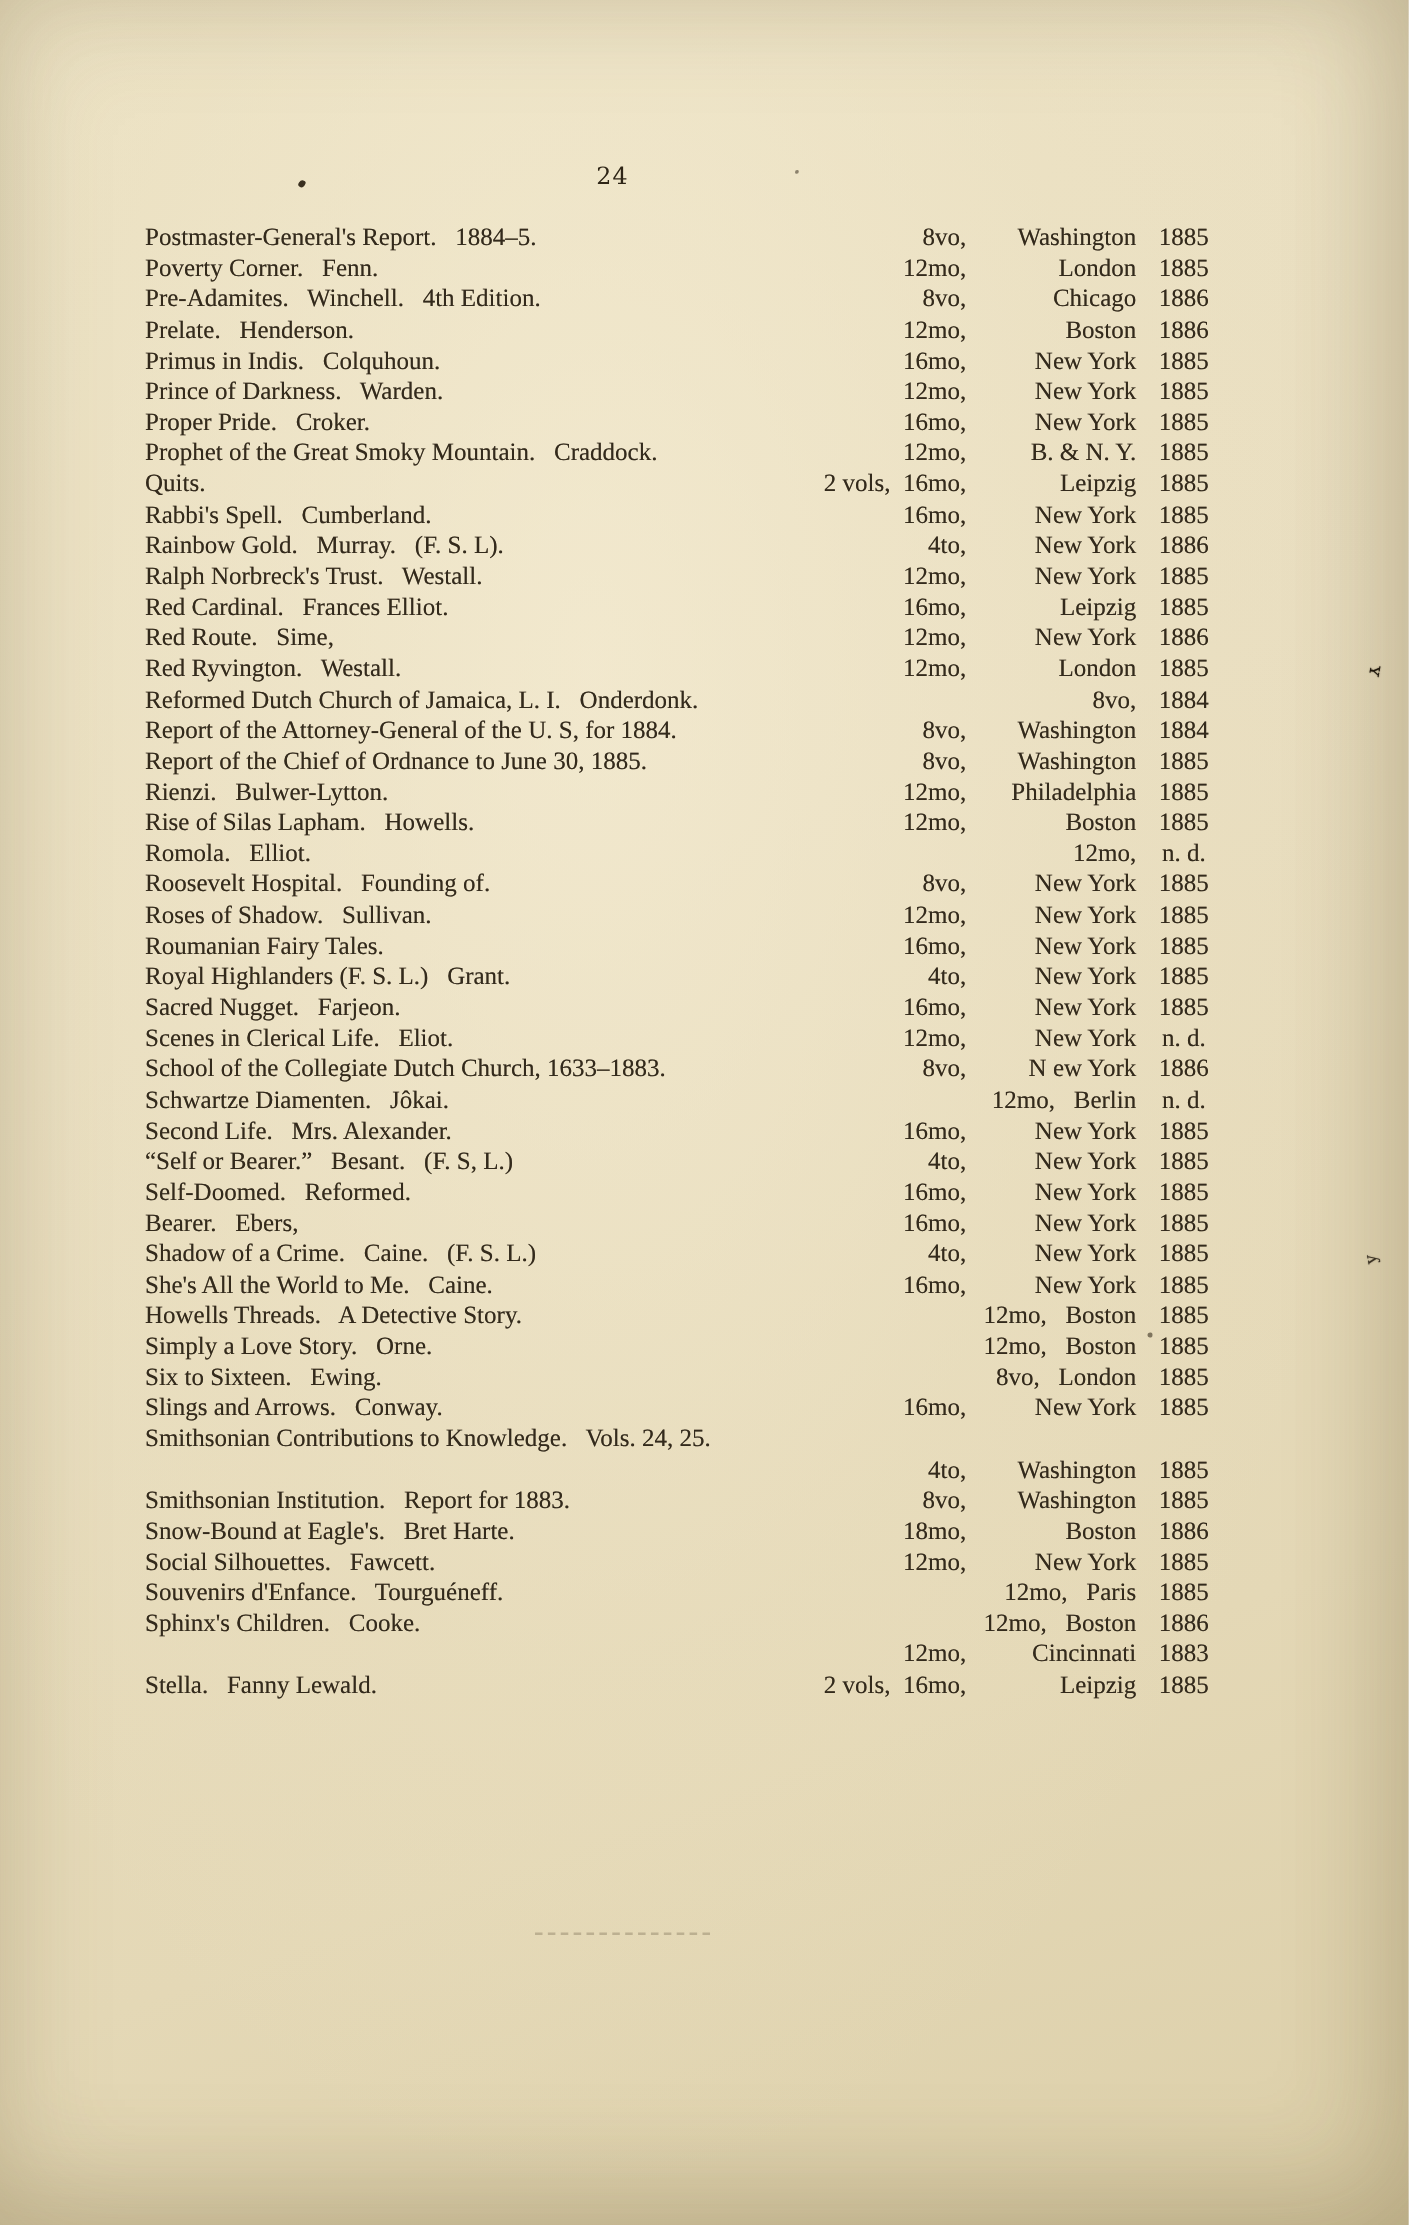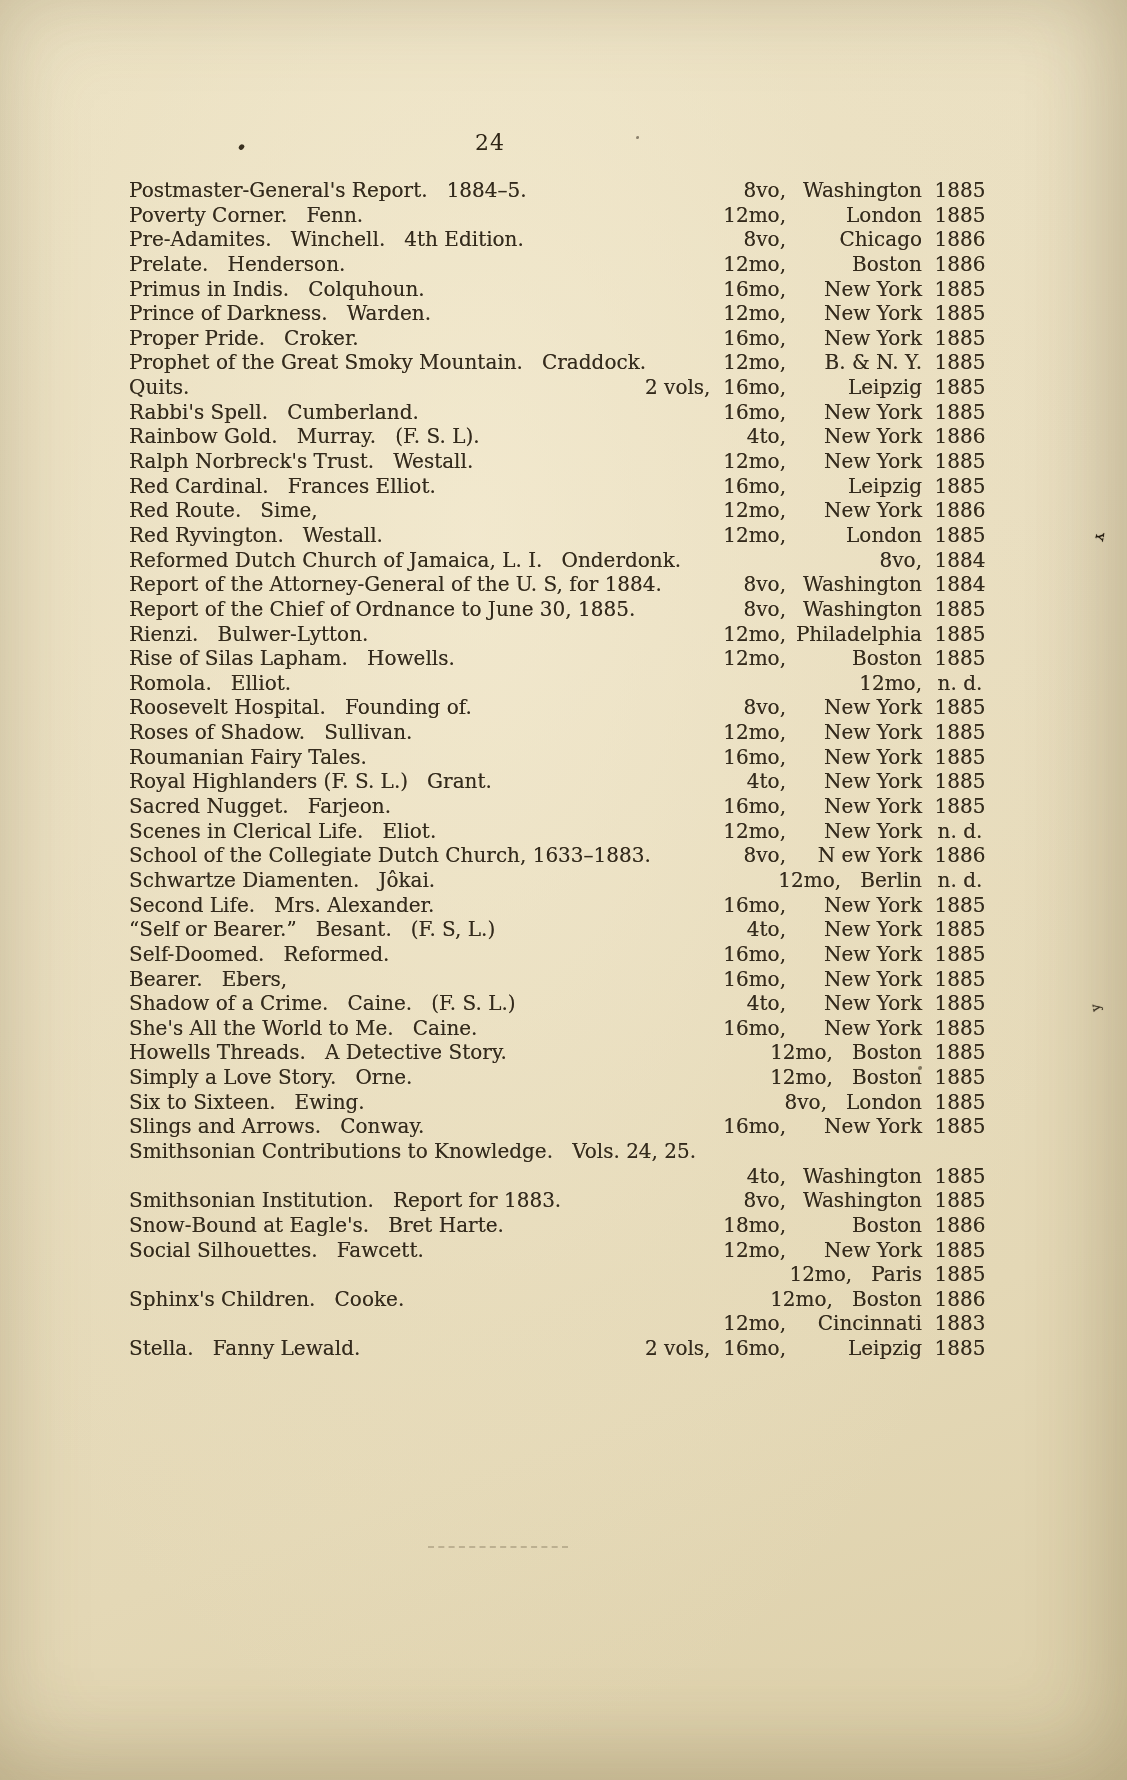--- a/index.html
+++ b/index.html
@@ -19,29 +19,30 @@
     box-shadow: inset 0 0 90px rgba(120,100,60,0.22), inset -25px -35px 80px rgba(110,92,55,0.18);
     font-family:"DejaVu Serif","Liberation Serif",serif;
     color:#332a1c;
   }
   .page-number{
     position:absolute;
     left:430px;
     top:130px;
     width:120px;
     text-align:center;
-    font-size:22px;
+    font-size:19px;
     letter-spacing:1px;
     color:#2e2516;
   }
   .catalog{
     position:absolute;
-    left:129px;
+    left:116px;
     top:178px;
     width:862px;
+    font-family:Liberation Serif, serif;
   }
   .row{
     position:relative;
     height:24.65px;
     font-size:20px;
     line-height:24.65px;
     white-space:pre;
     text-shadow:0 0 0.5px rgba(52,42,26,0.55);
   }
   .row .t{
@@ -139,21 +140,21 @@
       <div class="row"><span class="t">She's All the World to Me.   Caine.</span><span class="f">16mo,</span><span class="p">New York</span><span class="y">1885</span></div>
       <div class="row"><span class="t">Howells Threads.   A Detective Story.</span><span class="f"></span><span class="p">12mo,   Boston</span><span class="y">1885</span></div>
       <div class="row"><span class="t">Simply a Love Story.   Orne.</span><span class="f"></span><span class="p">12mo,   Boston</span><span class="y">1885</span></div>
       <div class="row"><span class="t">Six to Sixteen.   Ewing.</span><span class="f"></span><span class="p">8vo,   London</span><span class="y">1885</span></div>
       <div class="row"><span class="t">Slings and Arrows.   Conway.</span><span class="f">16mo,</span><span class="p">New York</span><span class="y">1885</span></div>
       <div class="row"><span class="t">Smithsonian Contributions to Knowledge.   Vols. 24, 25.</span><span class="f"></span><span class="p"></span><span class="y"></span></div>
       <div class="row"><span class="t"></span><span class="f">4to,</span><span class="p">Washington</span><span class="y">1885</span></div>
       <div class="row"><span class="t">Smithsonian Institution.   Report for 1883.</span><span class="f">8vo,</span><span class="p">Washington</span><span class="y">1885</span></div>
       <div class="row"><span class="t">Snow-Bound at Eagle's.   Bret Harte.</span><span class="f">18mo,</span><span class="p">Boston</span><span class="y">1886</span></div>
       <div class="row"><span class="t">Social Silhouettes.   Fawcett.</span><span class="f">12mo,</span><span class="p">New York</span><span class="y">1885</span></div>
-      <div class="row"><span class="f"></span><span class="p">12mo,   Paris</span><span class="y">1885</span></div>
+      <div class="row"><span class="t">Souvenirs d'Enfance.   Tourguéneff.</span><span class="f"></span><span class="p">12mo,   Paris</span><span class="y">1885</span></div>
       <div class="row"><span class="t">Sphinx's Children.   Cooke.</span><span class="f"></span><span class="p">12mo,   Boston</span><span class="y">1886</span></div>
       <div class="row"><span class="f">12mo,</span><span class="p">Cincinnati</span><span class="y">1883</span></div>
       <div class="row"><span class="t">Stella.   Fanny Lewald.</span><span class="f">2 vols,  16mo,</span><span class="p">Leipzig</span><span class="y">1885</span></div>
     </div>
 
   <span class="speck s1"></span>
   <span class="speck s2"></span>
   <span class="speck s3"></span>
   <span class="blot b1">ʏ</span>
   <span class="blot b2">ʎ</span>

